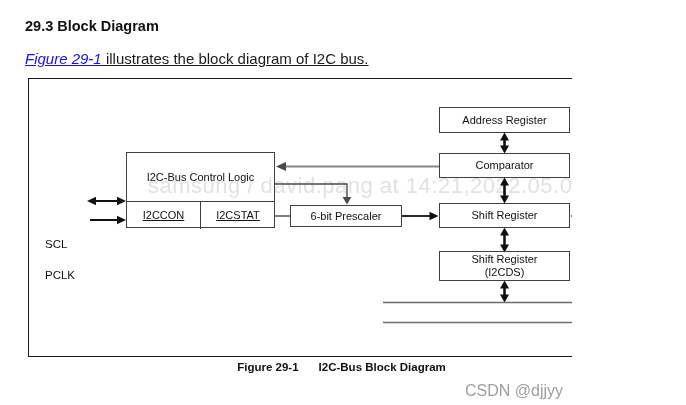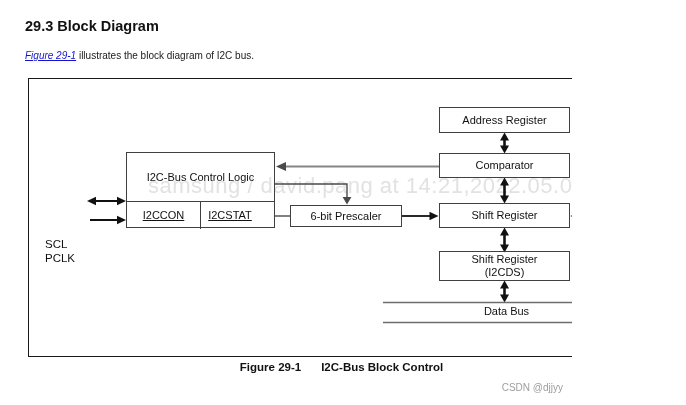--- a/index.html
+++ b/index.html
@@ -5,21 +5,21 @@
   html,body{margin:0;padding:0;background:#ffffff;}
   .page{
     position:relative;width:572px;height:405px;background:#ffffff;
     font-family:"Liberation Sans","DejaVu Sans",sans-serif;color:#111;
     overflow:hidden;
   }
   .abs{position:absolute;}
   .page-title{
     left:25px;top:18px;font-size:14.5px;font-weight:bold;color:#111;
   }
-  .intro{left:25px;top:50px;font-size:10px;color:#1a1a1a;}
+  .intro{left:25px;top:50px;font-size:15px;color:#1a1a1a;text-decoration:underline;}
   .intro a{color:#1515d0;font-style:italic;text-decoration:underline;}
   
   .wm1{
     left:12px;top:124px;width:662px;z-index:1;
     font-size:50px;font-weight:bold;letter-spacing:1px;color:#d7d7d7;
     white-space:nowrap;
   }
   .wm2{
     left:148px;top:173px;width:530px;z-index:1;
     font-size:22px;color:#e2e2e2;letter-spacing:0.5px;white-space:nowrap;
@@ -50,28 +50,28 @@
   .addr{left:439px;top:107px;width:131px;height:26px;}
   .comp{left:439px;top:153px;width:131px;height:25px;}
   .shift{left:439px;top:203px;width:131px;height:25px;}
   .shiftds{left:439px;top:251px;width:131px;height:30px;flex-direction:column;}
   .databus-label{
     left:383px;top:305px;width:247px;z-index:3;text-align:center;
     font-size:11px;color:#111;
   }
   .sig{z-index:3;font-size:11.5px;color:#111;margin-top:44px;}
   .sig-scl{left:45px;top:194px;}
-  .sig-pclk{left:45px;top:208px;}
+  .sig-pclk{left:45px;top:225px;}
   .sig-sda{left:617px;top:209px;}
   .connectors{left:0;top:0;width:686px;height:405px;z-index:2;}
   .caption{
     left:28px;top:361px;width:627px;z-index:2;display:flex;
     justify-content:center;gap:20px;font-size:11.5px;font-weight:bold;color:#111;
   }
-  .credit{right:9px;top:382px;font-size:10px;color:#9e9e9e;z-index:2;}
+  .credit{right:9px;top:382px;font-size:16px;color:#9e9e9e;z-index:2;}
 </style>
 </head>
 <body>
 
 <div class="page">
 
   <div class="abs page-title">29.3 Block Diagram</div>
 
   <div class="abs intro"><a href="#">Figure 29-1</a><span> illustrates the block diagram of I2C bus.</span></div>
 
@@ -140,37 +140,36 @@
       <line x1="383" y1="302.5" x2="630" y2="302.5" stroke="#6e6e6e" stroke-width="1.6"></line>
       <line x1="383" y1="322.5" x2="630" y2="322.5" stroke="#6e6e6e" stroke-width="1.6"></line>
     </g>
   </svg>
 
   <div class="abs blk ctrl">
     <div class="ctrl-label">I2C-Bus Control Logic</div>
     <div class="ctrl-divider-h"></div>
     <div class="ctrl-divider-v"></div>
     <div class="subcell" style="left:0;width:73px;">I2CCON</div>
-    <div class="subcell" style="left:57px;width:76px;padding-left:8px;">I2CSTAT</div>
+    <div class="subcell" style="left:73px;width:76px;">I2CSTAT</div>
   </div>
 
   <div class="abs blk prescaler">6-bit Prescaler</div>
   <div class="abs blk addr">Address Register</div>
   <div class="abs blk comp">Comparator</div>
   <div class="abs blk shift">Shift Register</div>
   <div class="abs blk shiftds">
     <span>Shift Register</span>
     <span>(I2CDS)</span>
   </div>
-  <div class="abs databus-label">Data Bus</div>
 
   <div class="abs sig sig-scl">SCL</div>
   <div class="abs sig sig-pclk">PCLK</div>
   <div class="abs sig sig-sda">SDA</div>
 
   <div class="abs caption">
     <span>Figure 29-1</span>
-    <span>I2C-Bus Block Control</span>
+    <span>I2C-Bus Block Diagram</span>
   </div>
 
   <div class="abs credit">CSDN @djjyy</div>
 
 </div>
 
 </body></html>

